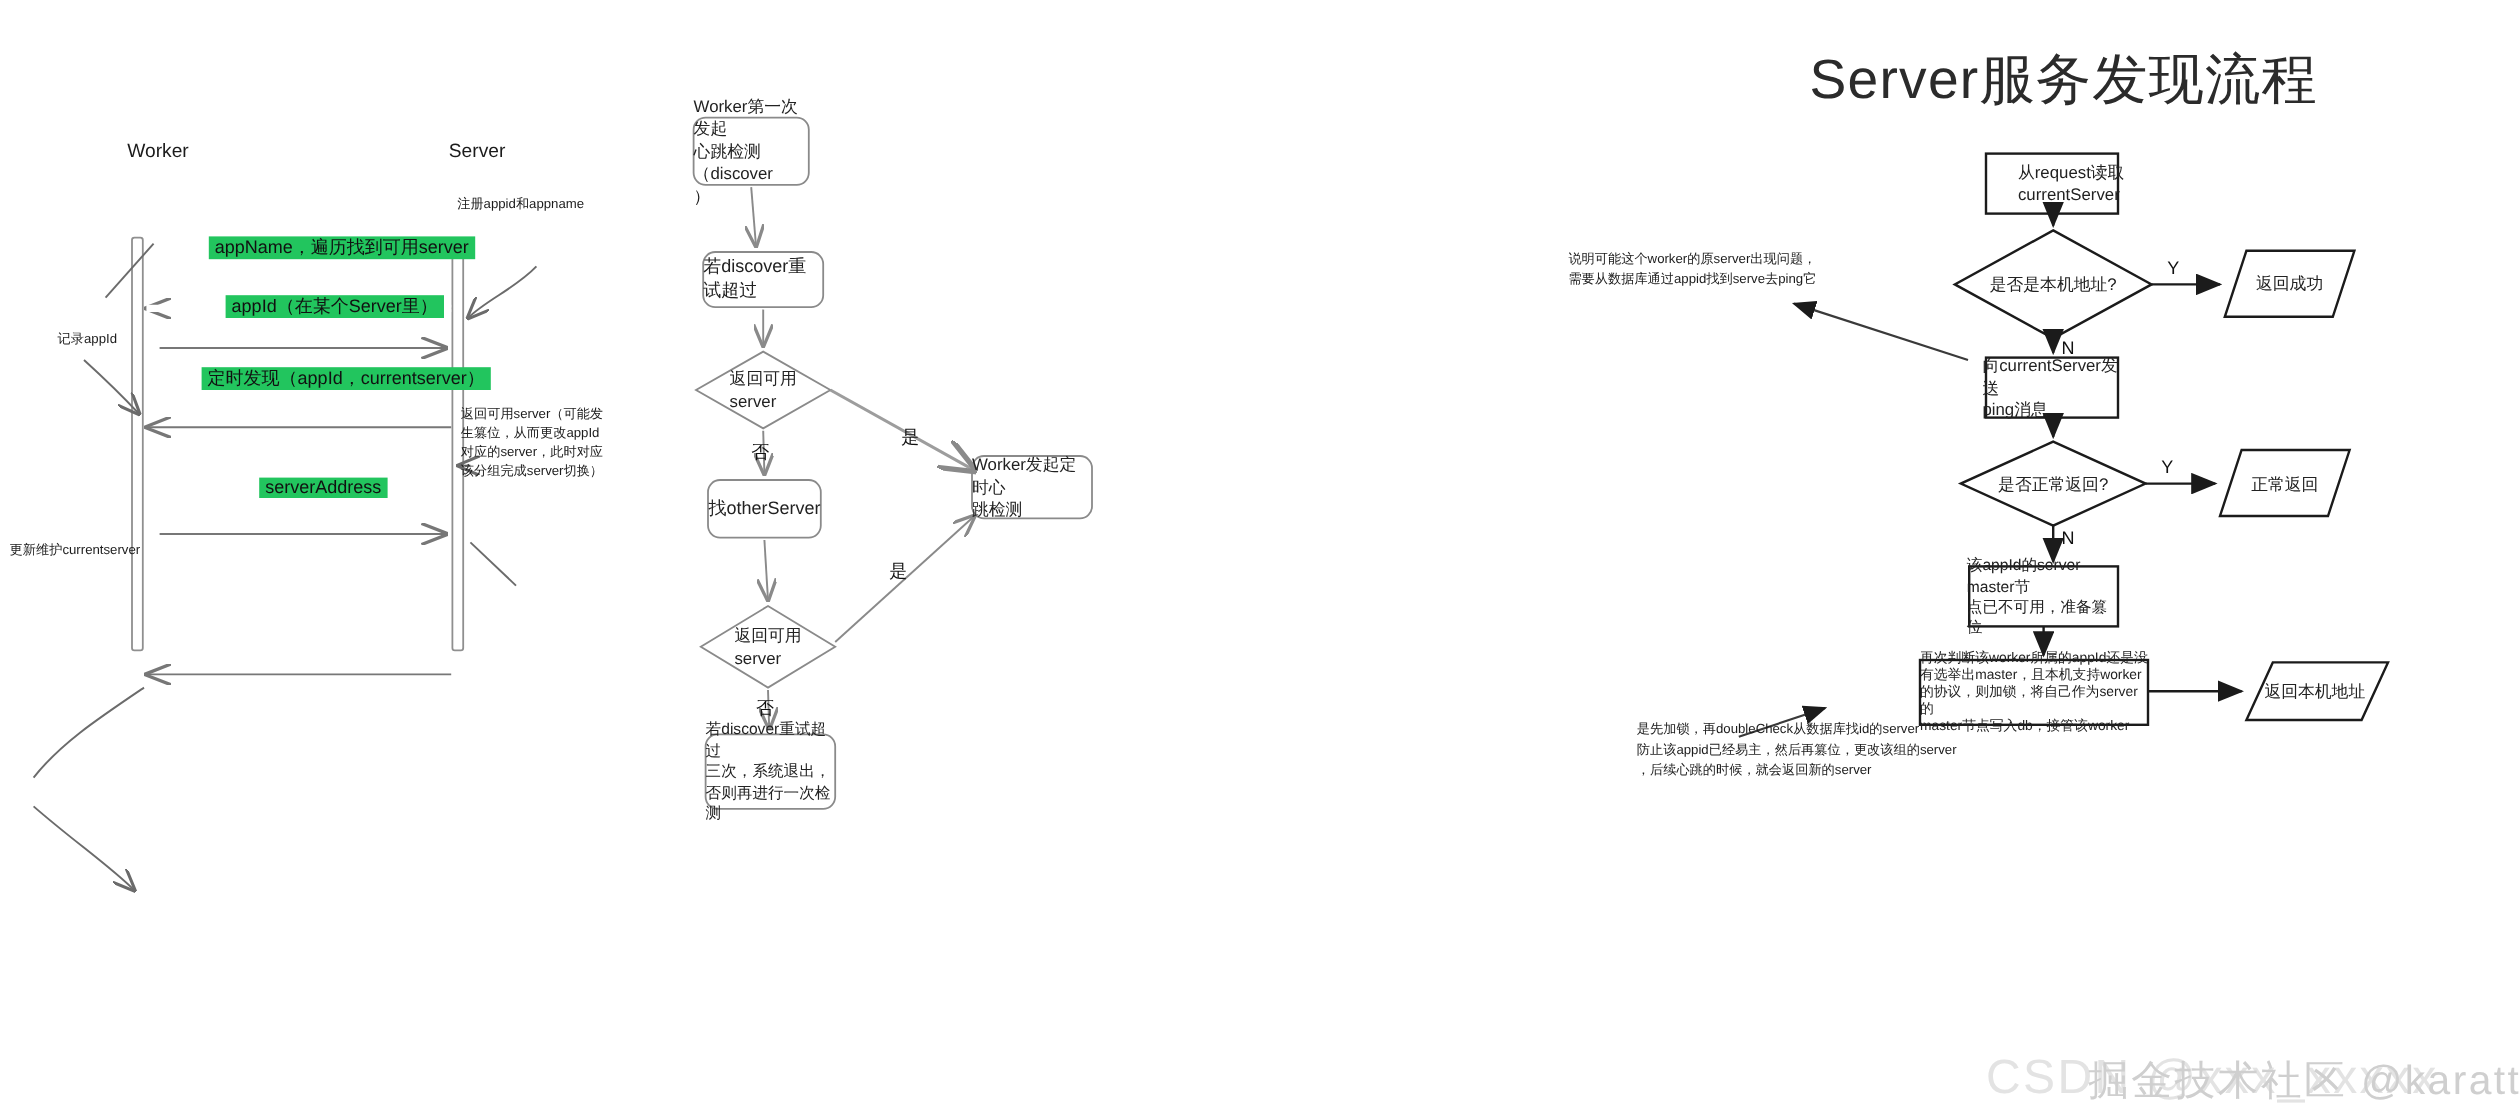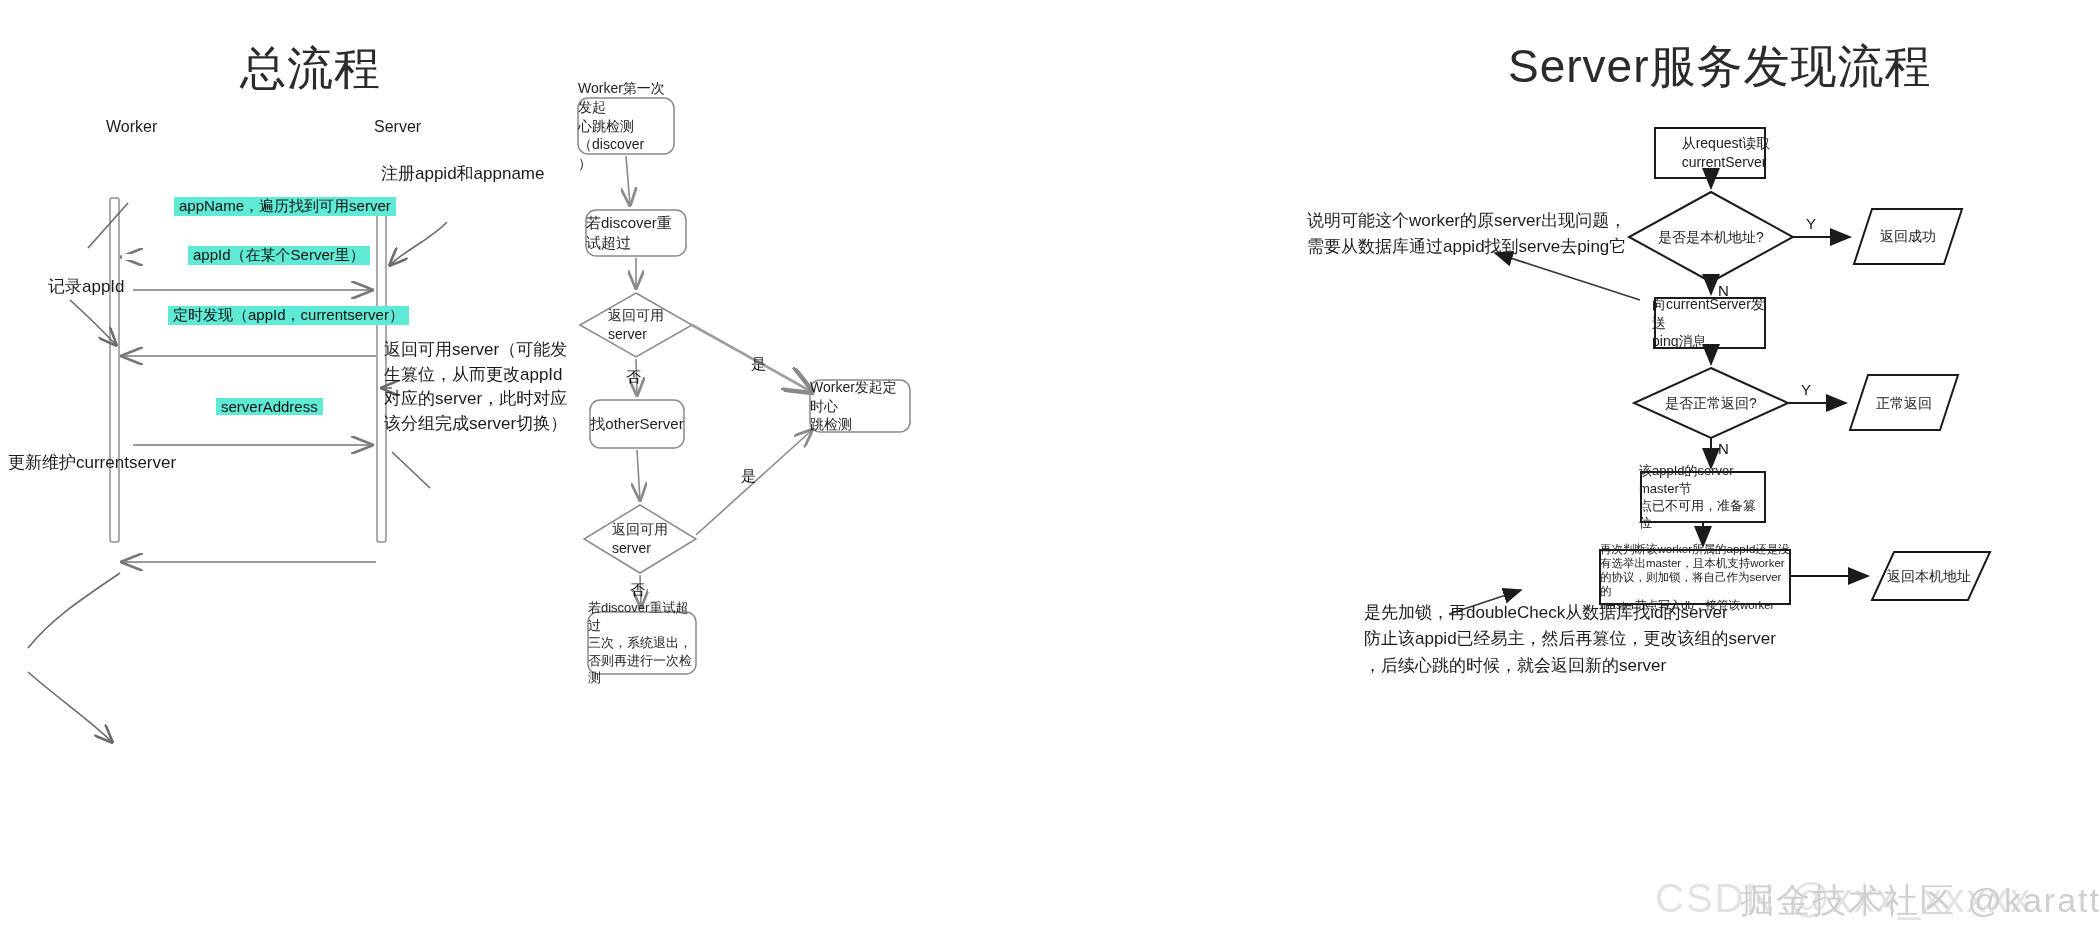--- a/index.html
+++ b/index.html
@@ -33,21 +33,21 @@
   svg.layer {
     position: absolute;
     left: 0;
     top: 0;
     width: 2099px;
     height: 932px;
     overflow: visible;
   }
   .lbl {
     position: absolute;
-    font-size: 17px;
+    font-size: 11px;
     line-height: 1.32;
     color: #1b1b1b;
     white-space: pre;
   }
   .node-text {
     position: absolute;
     font-size: 15px;
     line-height: 1.34;
     color: #222;
     text-align: left;
@@ -61,21 +61,21 @@
     position: absolute;
     font-size: 16px;
     color: #1b1b1b;
     white-space: nowrap;
   }
   .msg-label {
     position: absolute;
     font-size: 15px;
     color: #111;
     white-space: nowrap;
-    background: #5eead4;
+    background: #22c55e;
     padding: 0 5px;
   }
   .branch-label {
     position: absolute;
     font-size: 15px;
     color: #111;
   }
   .watermark {
     position: absolute;
     white-space: nowrap;
@@ -83,21 +83,20 @@
     letter-spacing: 2px;
   }
   #wm-csdn { left: 1655px; top: 876px; color: #e3e3e3; }
   #wm-author { left: 1740px; top: 878px; color: #cfcfcf; font-size: 34px; }
 </style>
 </head>
 <body>
 
 <div id="canvas">
 
-  <div class="panel-title" id="title-1">总流程</div>
   <div class="panel-title" id="title-3">Server服务发现流程</div>
 
   <svg class="layer" viewBox="0 0 2099 932">
     <defs>
       <marker id="ah-dark" markerWidth="11" markerHeight="9" refX="10" refY="4.5" orient="auto">
         <path d="M0,0 L11,4.5 L0,9 z" fill="#1b1b1b"></path>
       </marker>
       <marker id="ah-mid" markerWidth="12" markerHeight="10" refX="11" refY="5" orient="auto">
         <path d="M0,0 L12,5 L0,10" fill="none" stroke="#6b6b6b" stroke-width="1.6"></path>
       </marker>

